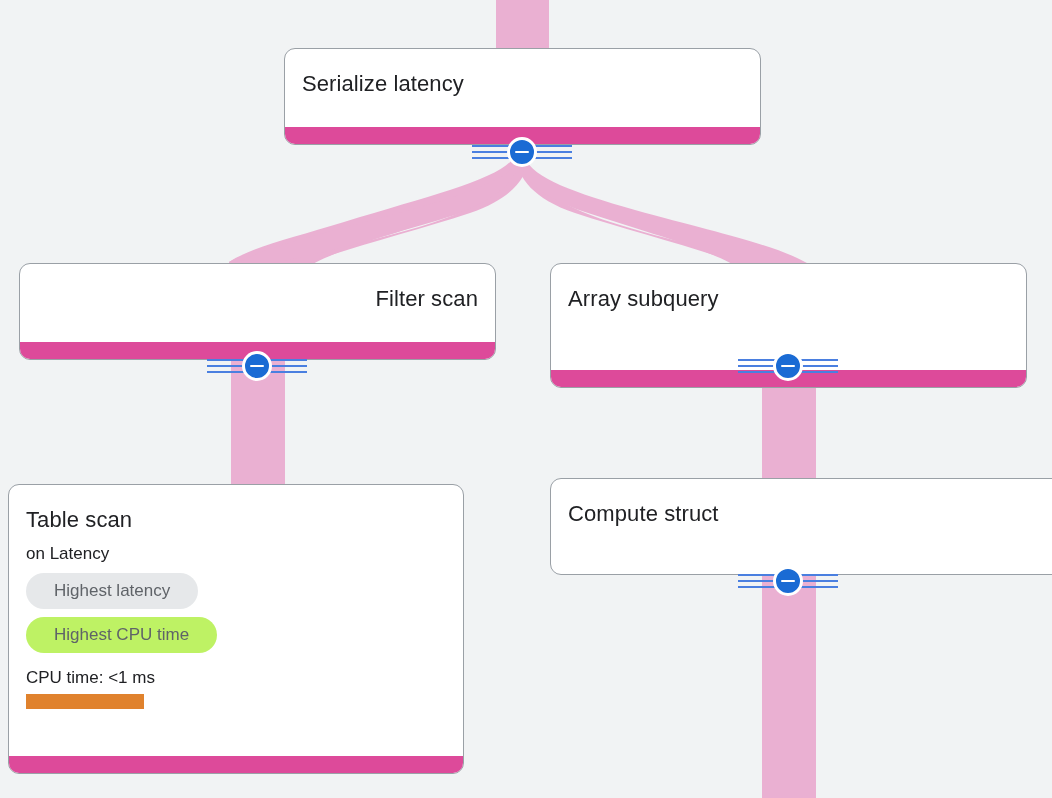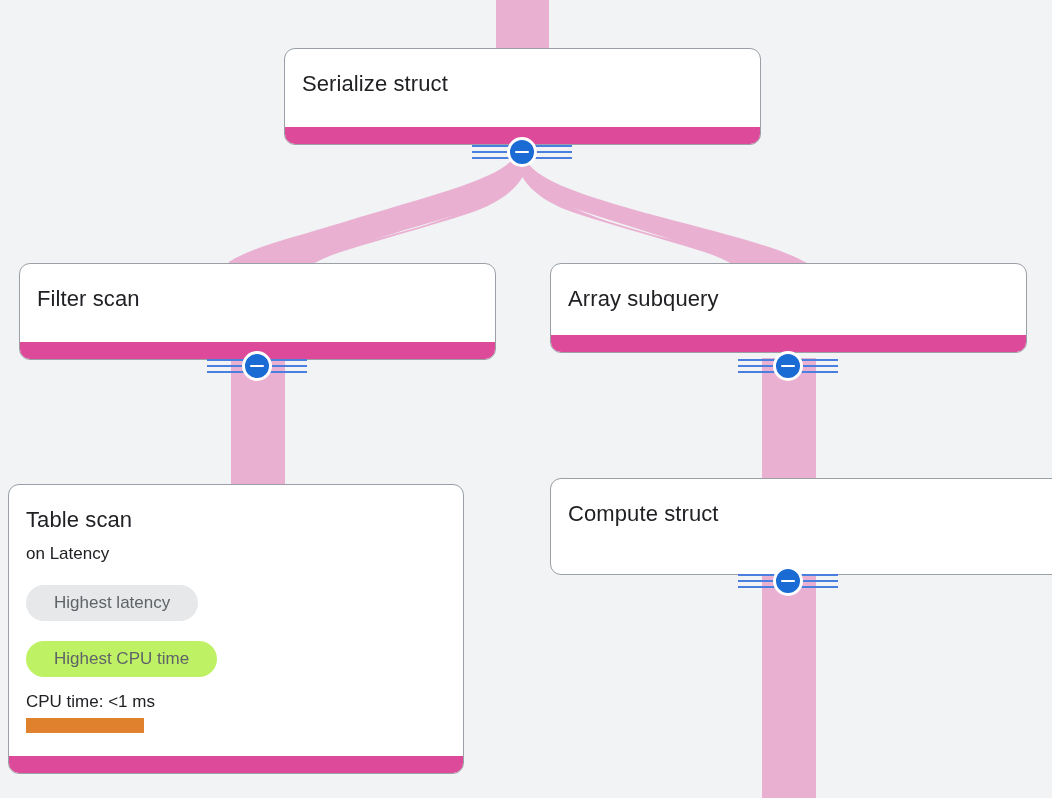--- a/index.html
+++ b/index.html
@@ -69,21 +69,20 @@
   .chip {
     display: inline-block;
     background: #e6e8ea;
     color: #5f6368;
     font-size: 17px;
     line-height: 20px;
     border-radius: 18px;
     padding: 8px 28px;
     margin-bottom: 8px;
     white-space: nowrap;
-    margin-top: 12px;
   }
   .metrics {
     display: flex;
     margin-top: 6px;
   }
   .metric {
     width: 212px;
     flex: 0 0 auto;
   }
   .metric-label {
@@ -227,33 +226,33 @@
 
     <rect x="231" y="358" width="54" height="130" fill="#eab0d2"></rect>
 
     <rect x="762" y="358" width="54" height="124" fill="#eab0d2"></rect>
 
     <rect x="762" y="573" width="54" height="235" fill="#eab0d2"></rect>
   </svg>
 
   <div class="node" style="left:284px; top:48px; width:477px; height:97px;">
     <div class="node-body">
-      <div class="node-title">Serialize struct</div>
-    </div>
-    <div class="node-accent" style="background: rgb(221, 74, 154);"></div>
-  </div>
-
-  <div class="node" style="left:19px; top:263px; width:477px; height:97px;">
+      <div class="node-title">Serialize latency</div>
+    </div>
+    <div class="node-accent" style="background: rgb(221, 74, 154);"></div>
+  </div>
+
+  <div class="node" style="left:19px; top:263px; width:477px; height:97px;text-align:right;">
     <div class="node-body">
       <div class="node-title">Filter scan</div>
     </div>
     <div class="node-accent" style="background: rgb(221, 74, 154);"></div>
   </div>
 
-  <div class="node" style="left:550px; top:263px; width:477px; height:90px;">
+  <div class="node" style="left:550px; top:263px; width:477px; height:125px;">
     <div class="node-body">
       <div class="node-title">Array subquery</div>
     </div>
     <div class="node-accent" style="background: rgb(221, 74, 154);"></div>
   </div>
 
   <div class="node" style="left:8px; top:484px; width:456px; height:290px;">
     <div class="node-body">
       <div class="node-title">Table scan</div>
       <div class="node-subtitle">on Latency</div>

